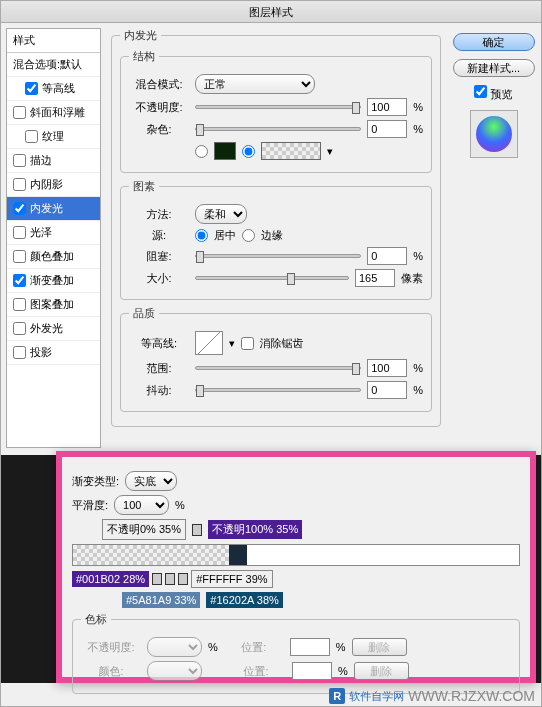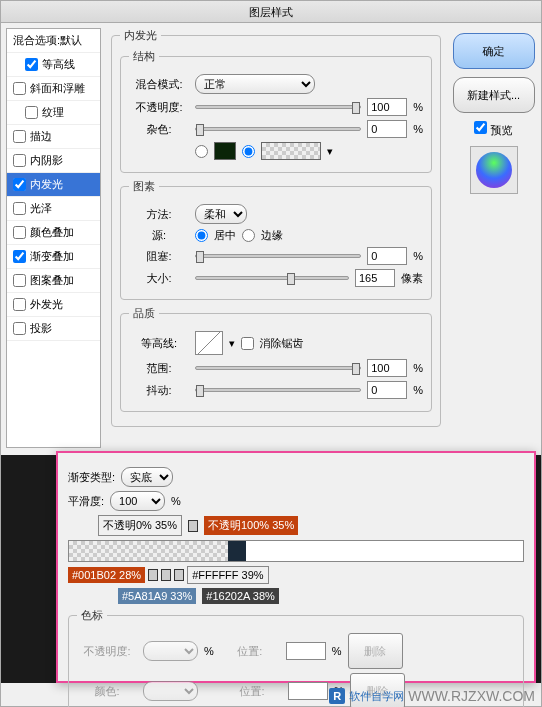--- a/index.html
+++ b/index.html
@@ -8,59 +8,60 @@
 .title-bar { height: 22px; background: linear-gradient(#e8e8e8,#d8d8d8); text-align: center; line-height: 22px; border-bottom: 1px solid #aaa; }
 .main { display: flex; height: 430px; }
 .sidebar { width: 95px; border: 1px solid #aaa; margin: 5px; background: #fff; }
 .side-header { padding: 4px 6px; border-bottom: 1px solid #ccc; }
 .side-item { padding: 4px 6px; border-bottom: 1px solid #eee; display: flex; align-items: center; gap: 4px; cursor: pointer; }
 .side-item.indent { padding-left: 18px; }
 .side-item.active { background: #3874d6; color: #fff; }
 .side-item input[type=checkbox] { margin: 0; }
 .center { flex: 1; padding: 5px; overflow: hidden; }
 .right { width: 95px; padding: 10px 6px; display: flex; flex-direction: column; gap: 8px; align-items: center; }
-.btn { width: 82px; height: 36px; background: linear-gradient(#fdfdfd,#e2e2e2); border: 1px solid #888; border-radius: 11px; cursor: pointer; }
+.btn { width: 82px; height: 18px; background: linear-gradient(#fdfdfd,#e2e2e2); border: 1px solid #888; border-radius: 11px; cursor: pointer; }
 .btn.primary { background: linear-gradient(#cfe5ff,#9ec8f5); border-color: #4a7bc4; }
 .preview { width: 48px; height: 48px; border: 1px solid #aaa; background: #e8e8e8; display: flex; align-items: center; justify-content: center; }
 .preview-inner { width: 36px; height: 36px; border-radius: 50%; background: radial-gradient(circle at 50% 30%, #5cff5c, #3b6bff 50%, #a030d0); }
 fieldset { border: 1px solid #bbb; border-radius: 4px; margin-bottom: 6px; padding: 6px 8px 8px; }
 legend, .legend-label { padding: 0 4px; color: #333; }
 .row { display: flex; align-items: center; gap: 6px; margin: 4px 0; }
 .label { width: 60px; text-align: center; }
 .slider { flex: 1; height: 4px; background: #ccc; border: 1px solid #999; position: relative; border-radius: 2px; }
 .slider-thumb { position: absolute; top: -4px; width: 8px; height: 12px; background: #ddd; border: 1px solid #666; }
 input.num { width: 40px; height: 18px; border: 1px solid #888; text-align: left; padding: 0 3px; background: #fff; }
 select.sel { height: 20px; border: 1px solid #888; background: linear-gradient(#fff,#e8e8e8); border-radius: 9px; padding: 0 4px; }
 .color-chip { width: 22px; height: 18px; border: 1px solid #666; background: #0a2408; }
 .grad-preview { width: 60px; height: 18px; border: 1px solid #666; background: linear-gradient(90deg,#fff,#333); }
 .checker { background-image: linear-gradient(45deg,#ccc 25%,transparent 25%),linear-gradient(-45deg,#ccc 25%,transparent 25%),linear-gradient(45deg,transparent 75%,#ccc 75%),linear-gradient(-45deg,transparent 75%,#ccc 75%); background-size: 8px 8px; background-position: 0 0,0 4px,4px -4px,-4px 0; }
 .contour { width: 28px; height: 24px; border: 1px solid #888; background: linear-gradient(135deg,#fff 49%,#888 50%,#fff 51%); }
-.subdialog { position: absolute; top: 450px; left: 55px; width: 480px; height: 232px; background: #f0f0f0; border: 2px solid #ec4899; box-shadow: 0 2px 10px rgba(0,0,0,0.3); padding: 10px; }
+.subdialog { position: absolute; top: 450px; left: 55px; width: 480px; height: 232px; background: #f0f0f0; border: 6px solid #ec4899; box-shadow: 0 2px 10px rgba(0,0,0,0.3); padding: 10px; }
 .grad-bar { height: 22px; border: 1px solid #888; display: flex; }
 .grad-seg1 { width: 35%; }
 .grad-seg2 { width: 4%; background: #1a2a3a; }
 .grad-seg3 { flex: 1; background: #fff; }
 .tag { display: inline-block; padding: 2px 4px; font-size: 11px; }
-.tag.dark { background: #c2410c; color: #fff; }
+.tag.dark { background: #4c1d95; color: #fff; }
 .tag.blue { background: #5A81A9; color: #fff; }
-.tag.dark2 { background: #404040; color: #fff; }
+.tag.dark2 { background: #0c4a6e; color: #fff; }
 .stop-marker { width: 10px; height: 12px; border: 1px solid #333; background: #ccc; }
 .footer { position: absolute; bottom: 2px; right: 6px; font-size: 10px; color: #2a6db8; display: flex; align-items: center; gap: 4px; }
 .footer-url { color: #888; font-size: 14px; }
 .logo { width: 16px; height: 16px; background: #2a6db8; color: #fff; display: inline-flex; align-items: center; justify-content: center; font-weight: bold; border-radius: 2px; }
 .bg-dark { position: absolute; top: 454px; left: 0; width: 55px; height: 228px; background: #1a1a1a; }
 .bg-dark2 { position: absolute; top: 454px; right: 0; width: 7px; height: 228px; background: #1a1a1a; }
 </style>
 </head>
 <body>
 
 <div class="dialog">
   <div class="title-bar">图层样式</div>
   <div class="main">
     <div class="sidebar">
+      <div class="side-header">样式</div>
       <div class="side-item">混合选项:默认</div>
       <div class="side-item indent">
           <input type="checkbox" checked="" style="">
           <span>等高线</span>
         </div>
       <div class="side-item">
           <input type="checkbox" style="">
           <span>斜面和浮雕</span>
         </div>
       <div class="side-item indent">

